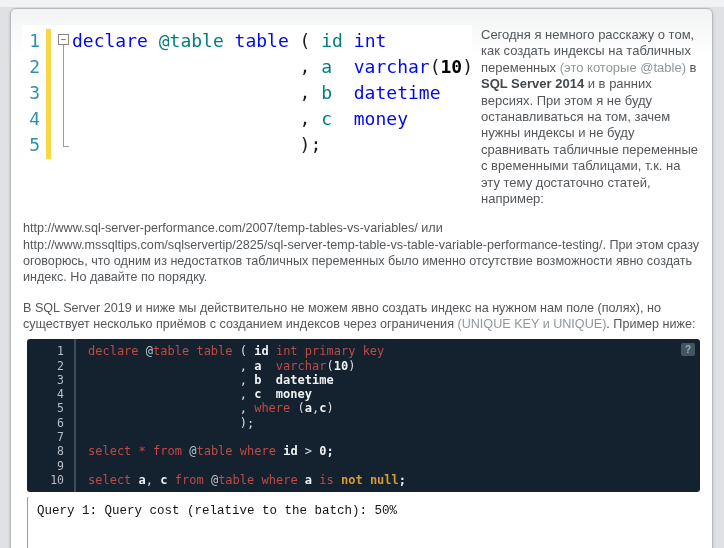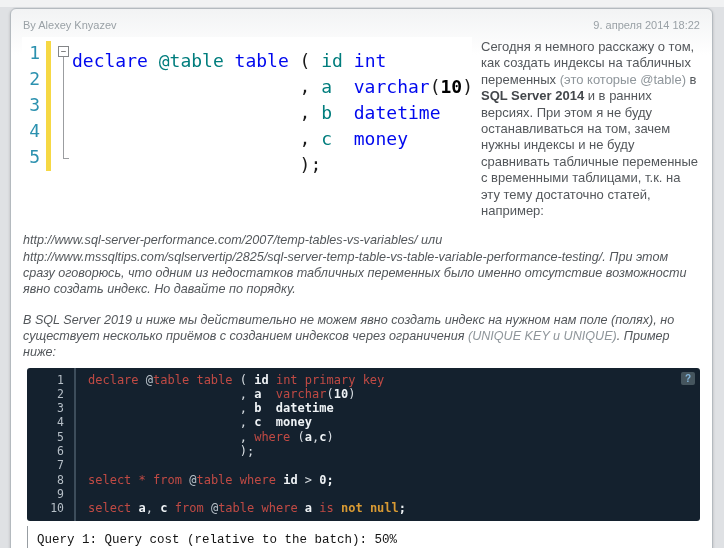--- a/index.html
+++ b/index.html
@@ -17,37 +17,37 @@
   .meta-row { display:flex; justify-content:space-between; font-size:11px; color:#9aa1a6; margin:0 1px 6px 1px; }
 
   
   .top-row { display:flex; align-items:flex-start; margin-top:6px; }
   .light-code {
     position:relative; flex:none; width:450px; height:140px; padding-top:3px;
     font-family:"DejaVu Sans Mono",monospace; font-size:18px; background:#fff;
   }
   .lrow { display:flex; height:26px; line-height:26px; }
   .lln { flex:none; width:18px; text-align:right; color:#2b91af; font-size:18px; }
-  .lcode { white-space:pre; margin-left:32px; color:#1a1a1a;margin-top:8px; }
+  .lcode { white-space:pre; margin-left:32px; color:#1a1a1a; }
   .ybar { position:absolute; left:24px; top:4px; width:5px; height:130px; background:#f6d844; }
   .fold-box { position:absolute; left:36px; top:9px; width:11px; height:11px; border:1px solid #848688; background:#fff;
               font-size:9px; line-height:9px; text-align:center; color:#555; font-family:"DejaVu Sans Mono",monospace; }
   .fold-line { position:absolute; left:41px; top:20px; width:6px; height:102px;
                border-left:1px solid #9b9da0; border-bottom:1px solid #9b9da0; }
   .k { color:#0008ee; }
   .i { color:#007d7d; }
   .p { color:#1a1a1a; }
   .n { color:#000; font-weight:bold; }
 
   .intro { flex:1; margin-left:9px; font-size:13px; line-height:16.4px; color:#53575b; padding-top:2px; }
   .muted { color:#8f969b; }
   .b { font-weight:bold; color:#43474b; }
   .link { color:#53575b; text-decoration:none; cursor:pointer; }
 
-  .para { clear:both; font-size:12.6px; line-height:16.3px; color:#53575b; margin:13px 1px 0 1px;font-style:italic; }
+  .para { clear:both; font-size:12.6px; line-height:16.3px; color:#53575b; margin:13px 1px 0 1px; }
   .para2 { margin-top:14px; }
 
   
   .dark-code {
     position:relative; margin:7px 1px 0 5px; height:153px; border-radius:3px;
     background:#14212e; padding:5px 0 0 0;
     font-family:"DejaVu Sans Mono",monospace; font-size:12px;
   }
   .dark-gutter-sep { position:absolute; left:47px; top:0; bottom:0; width:2px; background:#3d4d5b; }
   .drow { display:flex; height:14.3px; line-height:14.3px; }
@@ -70,24 +70,20 @@
     padding:6px 0 0 9px; height:70px; position:relative;
     font-family:"Liberation Mono",monospace; font-size:12.5px; line-height:16.5px; color:#141414;
   }
 </style>
 </head>
 <body>
 
 <div class="top-strip"></div>
 
 <div class="card">
-  <div class="meta-row">
-    <span>By Alexey Knyazev</span>
-    <span>9. апреля 2014 18:22</span>
-  </div>
 
   <div class="top-row">
     <div class="light-code">
       <div class="ybar"></div>
       <div class="fold-box">−</div>
       <div class="fold-line"></div>
     <div class="lrow">
           <span class="lln">1</span>
           <span class="lcode"><span class="k">declare</span><span class="p"> </span><span class="i">@table</span><span class="p"> </span><span class="k">table</span><span class="p"> ( </span><span class="i">id</span><span class="p"> </span><span class="k">int</span></span>
         </div>

